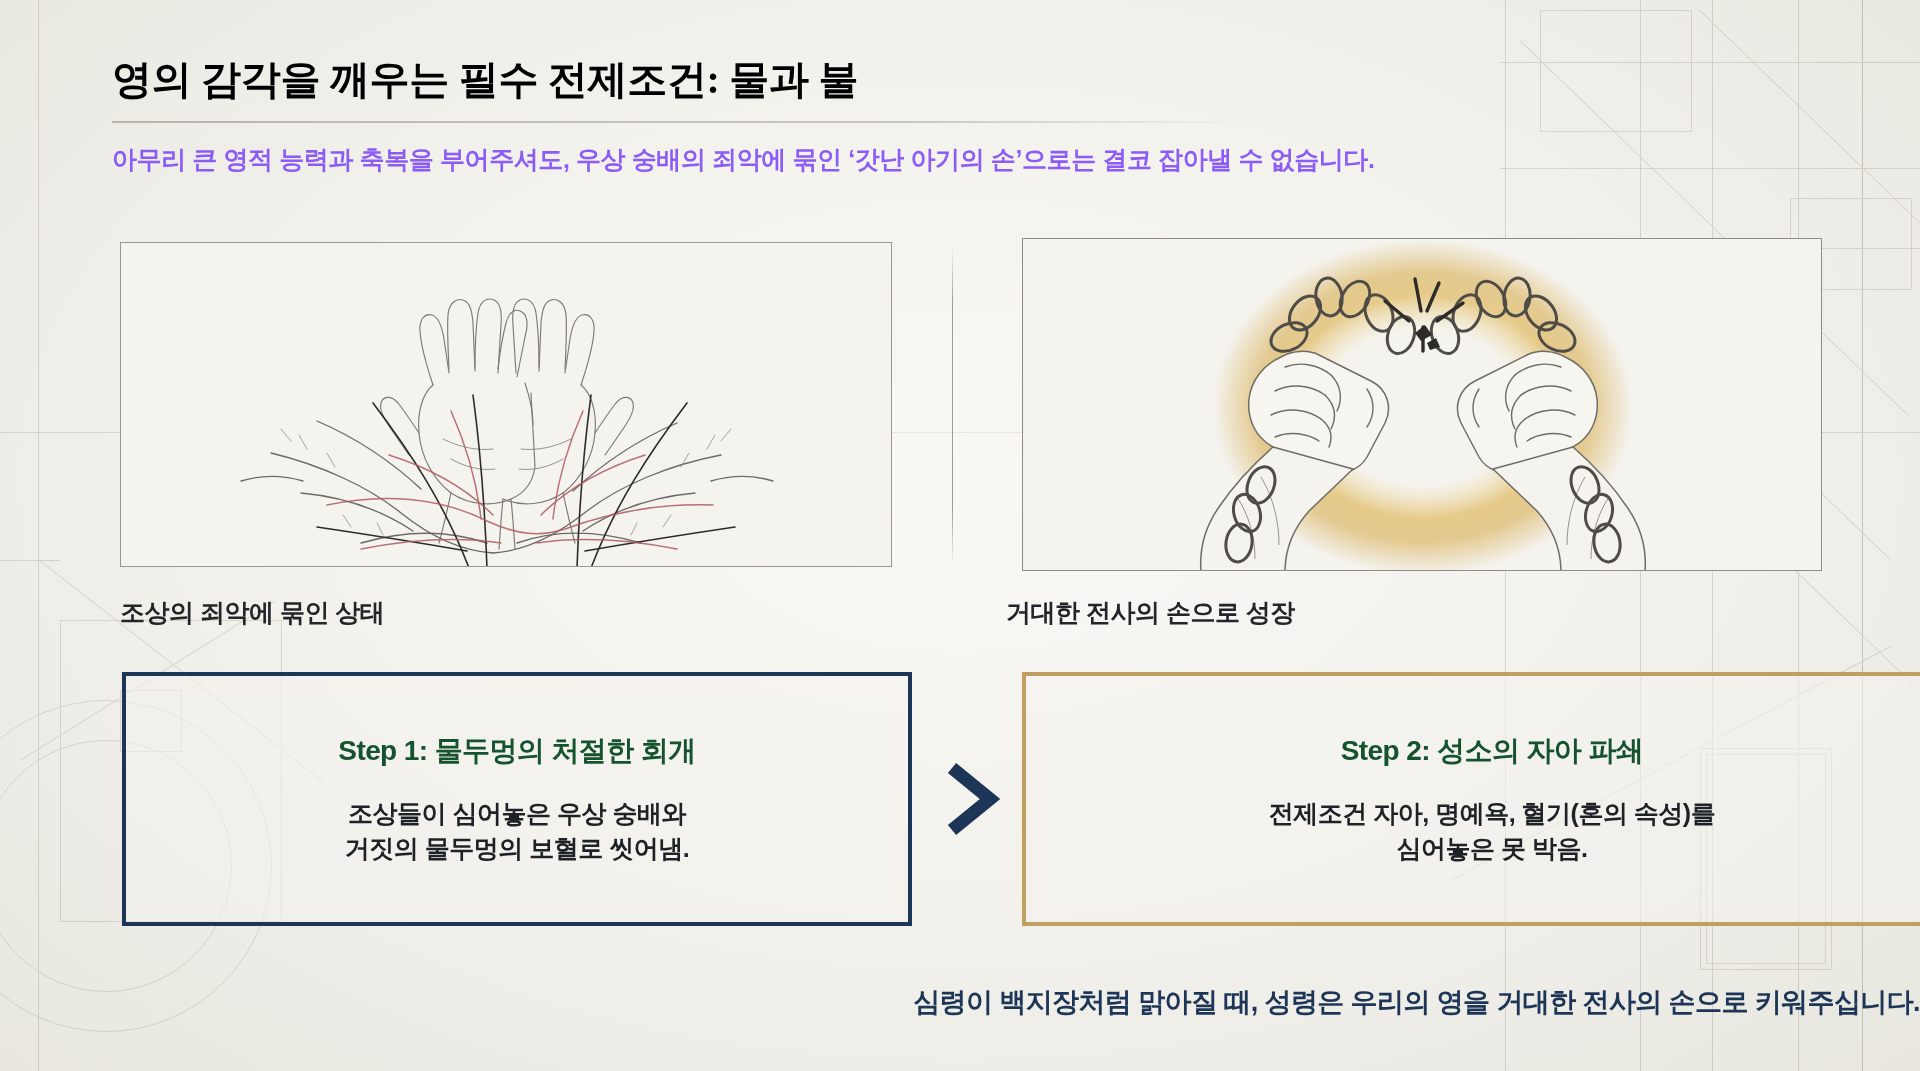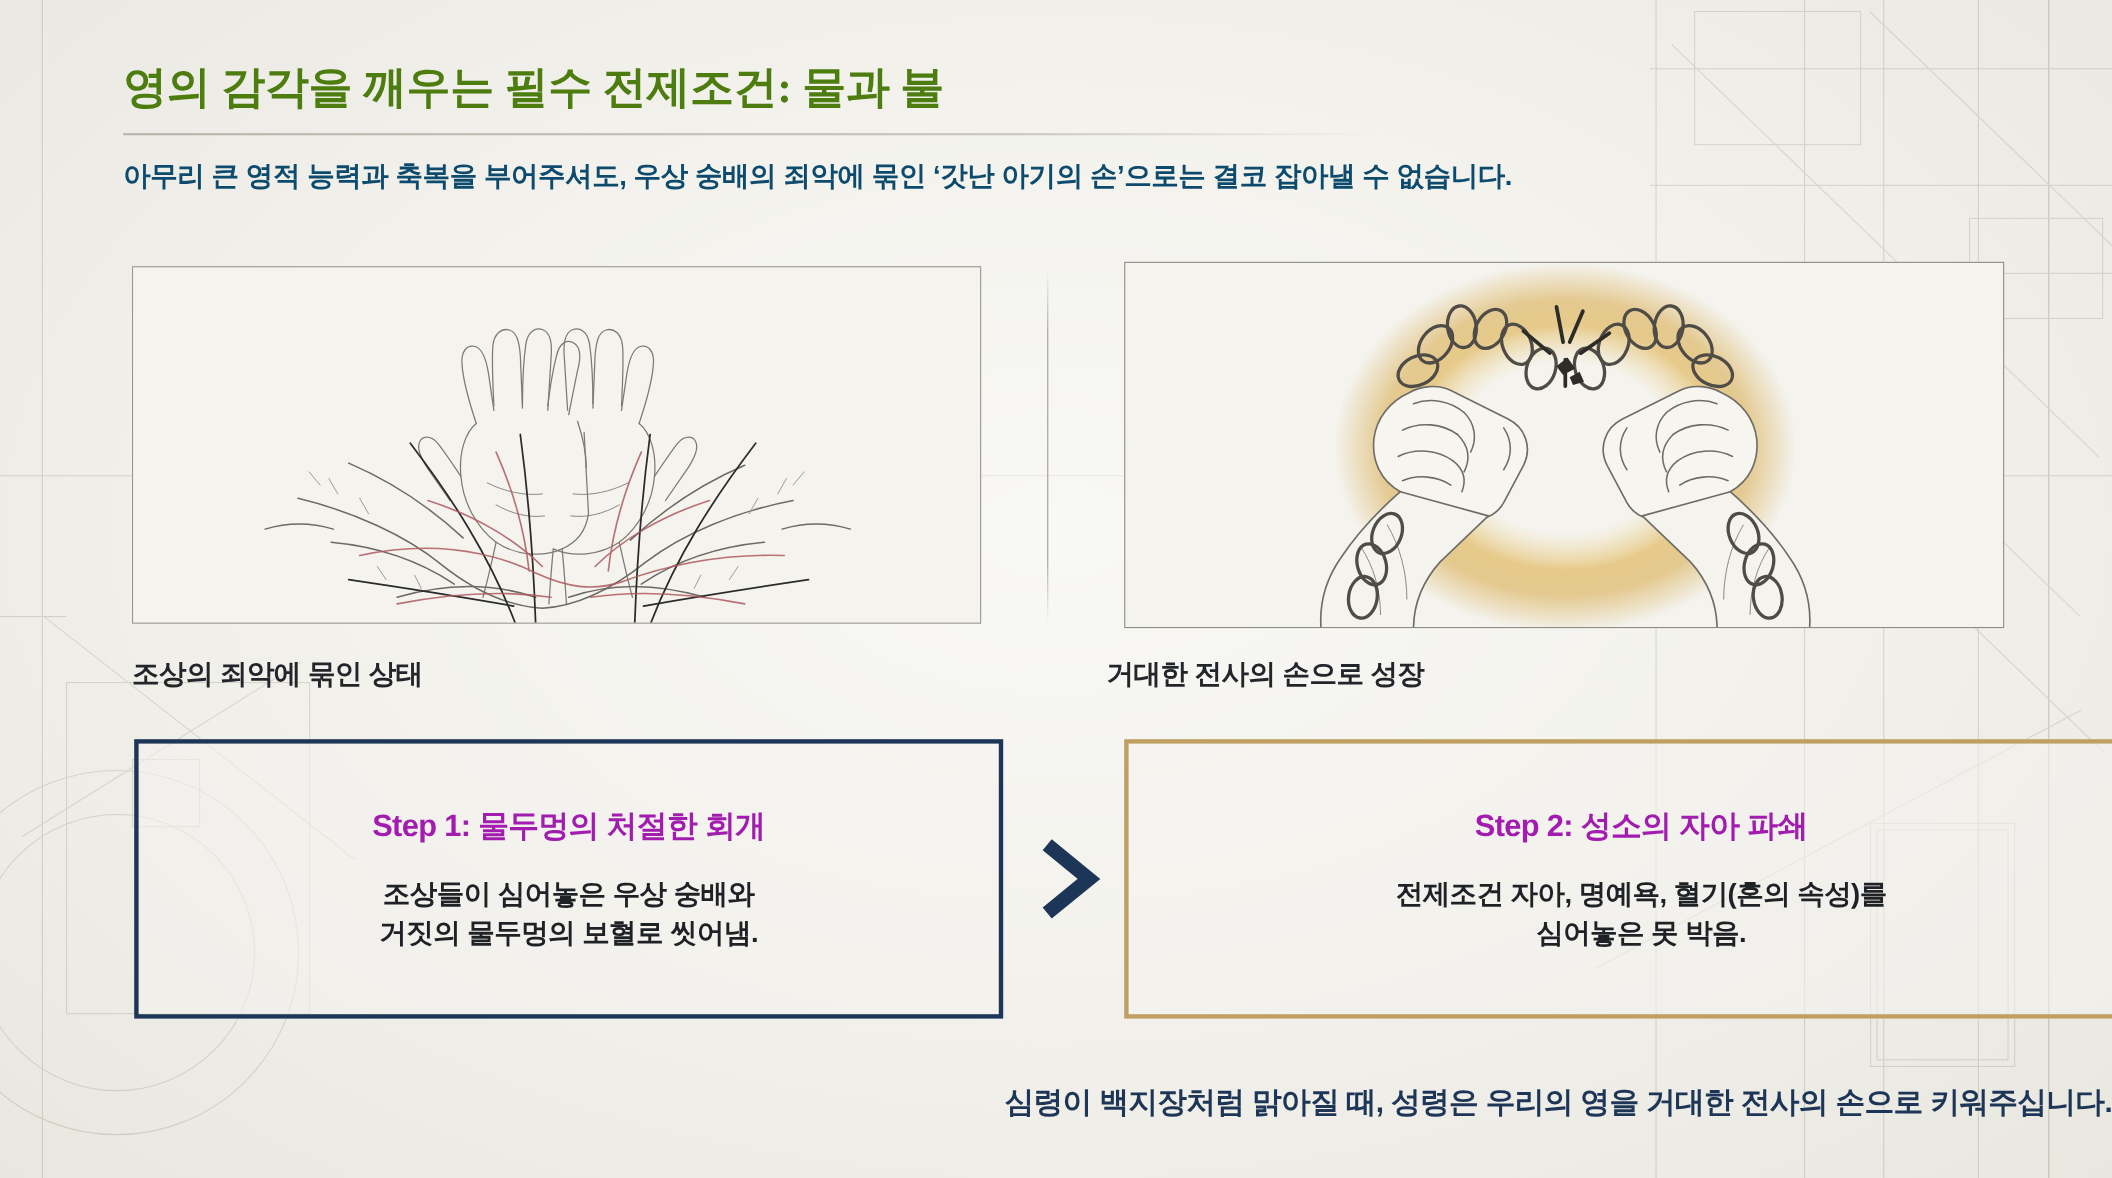--- a/index.html
+++ b/index.html
@@ -28,36 +28,36 @@
     background: radial-gradient(ellipse at 50% 45%, rgba(255,255,255,0.55) 0%, rgba(255,255,255,0.15) 45%, rgba(200,197,186,0.22) 100%);
     pointer-events:none;
   }
 
   
   #header { position:absolute; left:112px; top:52px; width:1700px; }
   #page-title {
     font-family: "Liberation Serif", "DejaVu Serif", serif;
     font-size: 40px;
     font-weight: 700;
-    color: #4d7c0f;
+    color: #000000;
     letter-spacing: -0.3px;
     margin: 0;
     white-space: nowrap;
   }
   #title-rule {
     margin-top: 14px;
     width: 1140px;
     height: 2px;
     background: linear-gradient(to right, #b9b7ac 0%, #c9c7bd 70%, rgba(201,199,189,0) 100%);
   }
   #subtitle {
     margin-top: 20px;
     font-size: 25px;
     font-weight: 600;
-    color: #0c4a6e;
+    color: #8b5cf6;
     letter-spacing: -0.4px;
     white-space: nowrap;
   }
 
   
   .panel-wrap { position:absolute; }
   #panel-left  { left:120px;  top:242px; width:772px; height:325px; }
   #panel-right { left:1022px; top:238px; width:800px; height:333px; }
 
   .panel-frame {
@@ -94,21 +94,21 @@
     background: rgba(244,243,238,0.55);
     display:flex; flex-direction:column;
     align-items:center; justify-content:center;
     padding: 14px 26px;
   }
   #step-card-1 { left:122px;  top:672px; width:790px; height:254px; border:4px solid #1d3557; }
   #step-card-2 { left:1022px; top:672px; width:940px; height:254px; border:4px solid #c0a062; }
 
   .step-title {
     font-size: 28px; font-weight: 800;
-    color: #a21caf; letter-spacing: -0.6px;
+    color: #14532d; letter-spacing: -0.6px;
     margin: 0 0 26px 0; text-align:center; white-space:nowrap;
   }
   .step-body {
     font-size: 25px; font-weight: 600;
     color: #1e2126; letter-spacing:-0.5px;
     line-height: 1.42; text-align:center; margin:0;
   }
   .step-body div { white-space:nowrap; }
 
   

